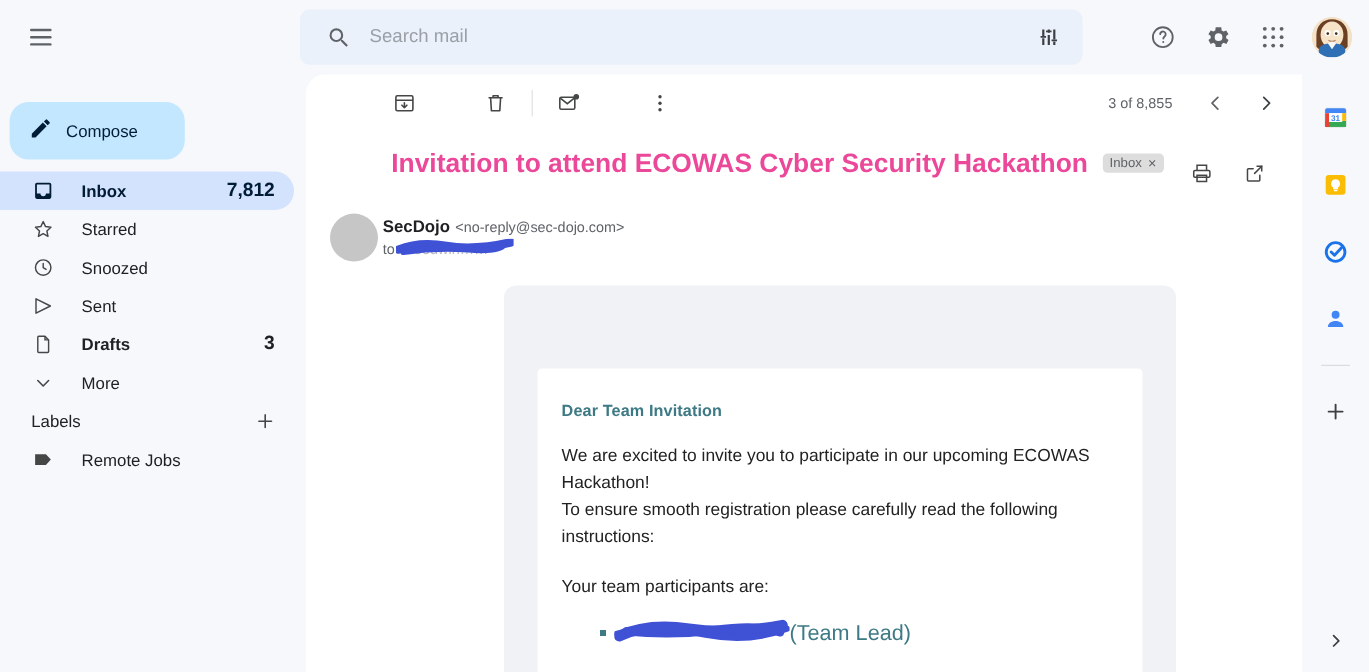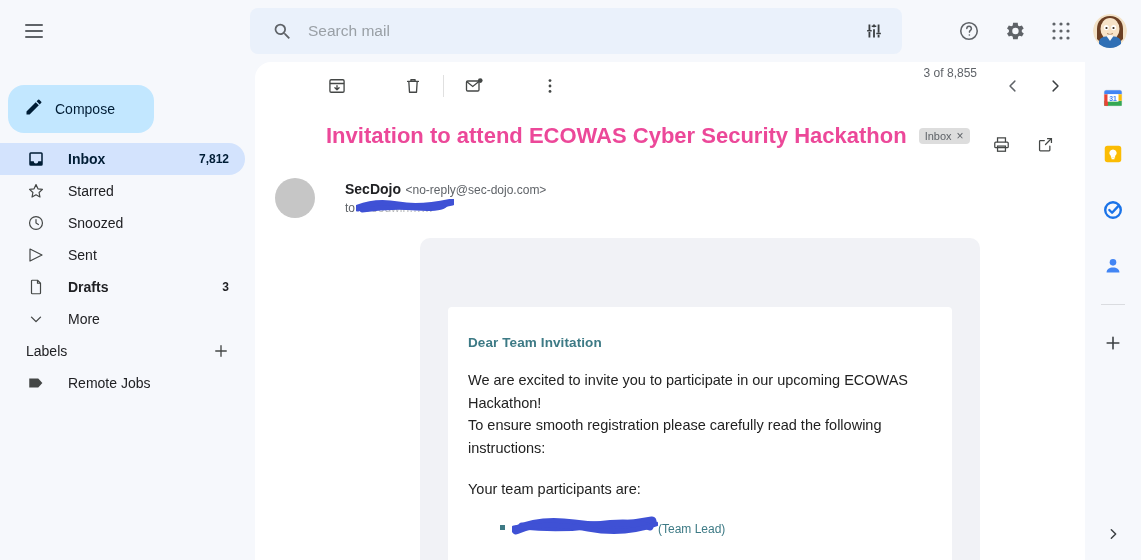--- a/index.html
+++ b/index.html
@@ -56,56 +56,56 @@
   .compose-label { font-size: 14px; color: #001d35; font-family: "Liberation Sans", sans-serif; }
 
   .navlist { margin-top: 10px; }
   .navitem {
     height: 32px; display: flex; align-items: center; gap: 0;
     border-radius: 0 16px 16px 0; padding-left: 26px; cursor: pointer;
     padding-right: 16px; margin-right: 10px;
   }
   .navitem .nico { width: 20px; height: 20px; display: flex; align-items: center; justify-content: center; flex: 0 0 20px; }
   .navitem .nlabel { font-size: 14px; color: #202124; margin-left: 22px; flex: 1; }
-  .navitem .ncount { font-size: 12px; color: #202124; }
+  .navitem .ncount { font-size: 16px; color: #202124; }
   .navitem.active { background: #d3e3fd; }
   .navitem.active .nlabel, .navitem.active .ncount { font-weight: bold; color: #001d35; }
   .navitem.bold .nlabel, .navitem.bold .ncount { font-weight: bold; }
 
   .labels-head {
     height: 32px; display: flex; align-items: center; padding-left: 26px; padding-right: 24px;
   }
   .labels-title { font-size: 14px; color: #202124; flex: 1; }
   .plus-btn { width: 20px; height: 20px; display: flex; align-items: center; justify-content: center; cursor: pointer; }
 
   
   .content {
     position: absolute; left: 255px; top: 62px; width: 830px; height: 498px;
     background: #fff; border-radius: 16px 0 0 0; overflow: hidden;
   }
   .mail-toolbar { height: 48px; display: flex; align-items: center; padding: 0 8px 0 62px; position: relative; }
   .tb-btn { width: 40px; height: 40px; border-radius: 50%; display: flex; align-items: center; justify-content: center; cursor: pointer; }
   .tb-gap { width: 36px; }
   .tb-sep { width: 1px; height: 22px; background: #e0e0e0; margin: 0 10px; }
-  .pager { position: absolute; right: 10px; display: flex; align-items: flex-start; gap: 2px; margin-left: 45px; }
+  .pager { position: absolute; right: 10px; display: flex; align-items: center; gap: 2px; margin-left: 45px; }
   .pager-text { font-size: 12px; color: #5f6368; margin-right: 14px; }
 
   .subject-row { display: flex; align-items: flex-start; padding: 10px 20px 0 71px; }
   .subject { font-size: 22px; color: #ec4899; font-weight: bold; line-height: 32px; }
   .chip {
     display: inline-flex; align-items: center; gap: 5px; background: #ddd; color: #5f6368;
     font-size: 11px; border-radius: 4px; padding: 2px 6px; margin-left: 12px; margin-top: 8px;
     white-space: nowrap;
   }
   .chip-x { cursor: pointer; font-size: 12px; line-height: 1; }
   .subject-actions { margin-left: auto; display: flex; align-items: center; gap: 4px; margin-top: 4px; }
 
   .sender-row { display: flex; align-items: flex-start; padding: 14px 12px 0 20px; }
   .sender-avatar { width: 40px; height: 40px; border-radius: 50%; background: #c6c6c6; flex: 0 0 40px; }
-  .sender-meta { margin-left: 30px; padding-top: 2px; flex: 1; }
+  .sender-meta { margin-left: 4px; padding-top: 2px; flex: 1; }
   .sender-name { font-size: 14px; font-weight: bold; color: #202124; }
   .sender-email { font-size: 12px; color: #5f6368; }
   .sender-to { font-size: 12px; color: #5f6368; margin-top: 3px; position: relative; display: inline-block; }
   .redact-to {
     position: absolute; left: 11px; top: -2px; width: 98px; height: 14px;
   }
   .sender-right { display: flex; align-items: center; gap: 2px; padding-top: 2px; }
   .msg-time { font-size: 12px; color: #5f6368; margin-right: 12px; white-space: nowrap; }
 
   
@@ -113,21 +113,21 @@
     margin: 20px 0 0 165px; width: 560px; background: #f1f2f6;
     border-radius: 10px; padding: 69px 0 0 0; min-height: 350px;
   }
   .body-inner {
     margin: 0 28px; background: #fff; border-radius: 4px; padding: 28px 20px 30px 20px;
   }
   .greeting { font-size: 13.5px; font-weight: bold; color: #3d7a85; letter-spacing: .1px; }
   .para { font-size: 14.5px; color: #222; line-height: 22.5px; margin-top: 19px; }
   .para.tight { margin-top: 0; }
   .bullet-list { list-style: none; margin-top: 15px; padding-left: 44px; }
-  .bullet-list li { font-size: 12px; line-height: 22.5px; position: relative; }
+  .bullet-list li { font-size: 18px; line-height: 22.5px; position: relative; }
   .bullet-list li::before {
     content: ""; position: absolute; left: -12px; top: 9px; width: 5px; height: 5px; background: #3d7a85;
   }
   .team-lead { color: #3d7a85; }
   .redact-name { position: relative; display: inline-block; width: 146px; height: 16px; vertical-align: -3px; }
 
   
   .rail { position: absolute; right: 0; top: 62px; width: 56px; height: 498px; display: flex; flex-direction: column; align-items: center; }
   .rail-btn { width: 40px; height: 40px; margin-top: 16px; display: flex; align-items: center; justify-content: center; cursor: pointer; border-radius: 50%; }
   .rail-sep { width: 24px; height: 1px; background: #dadce0; margin: 18px 0 2px 0; }

